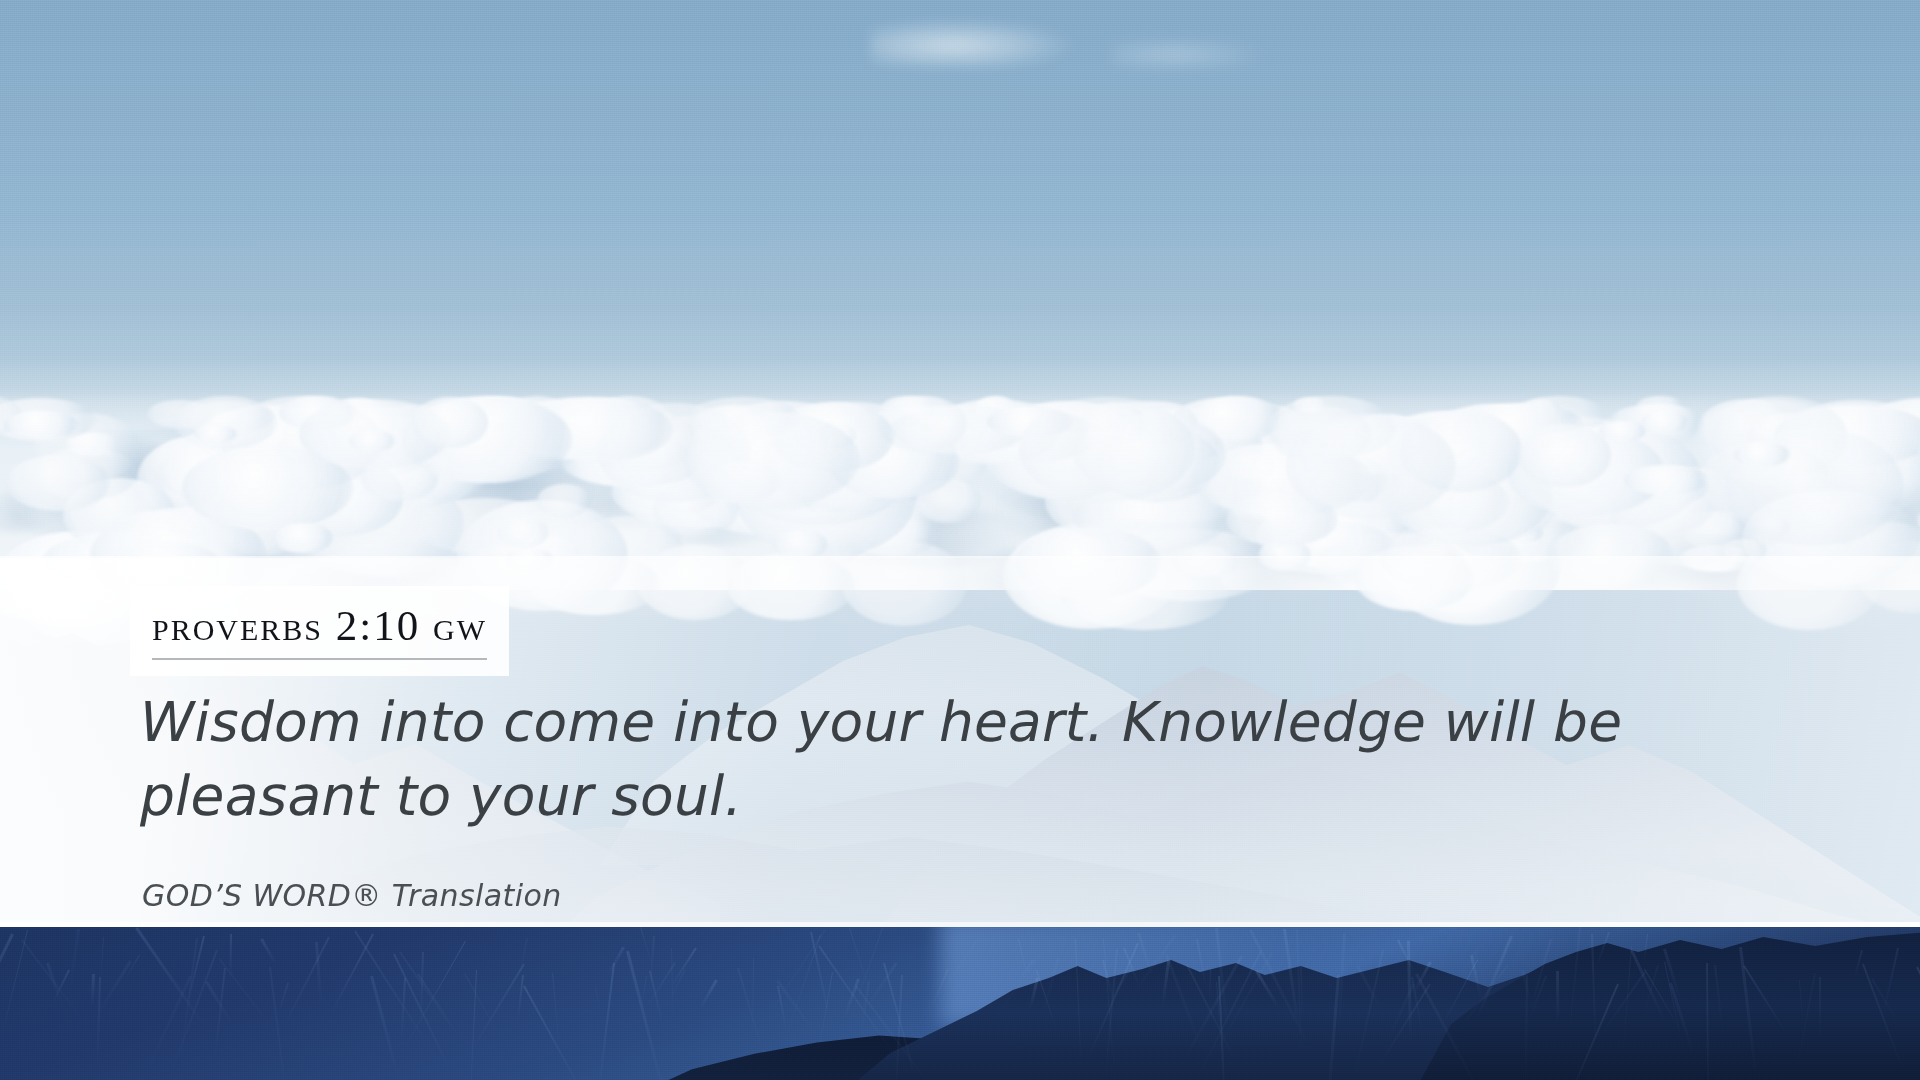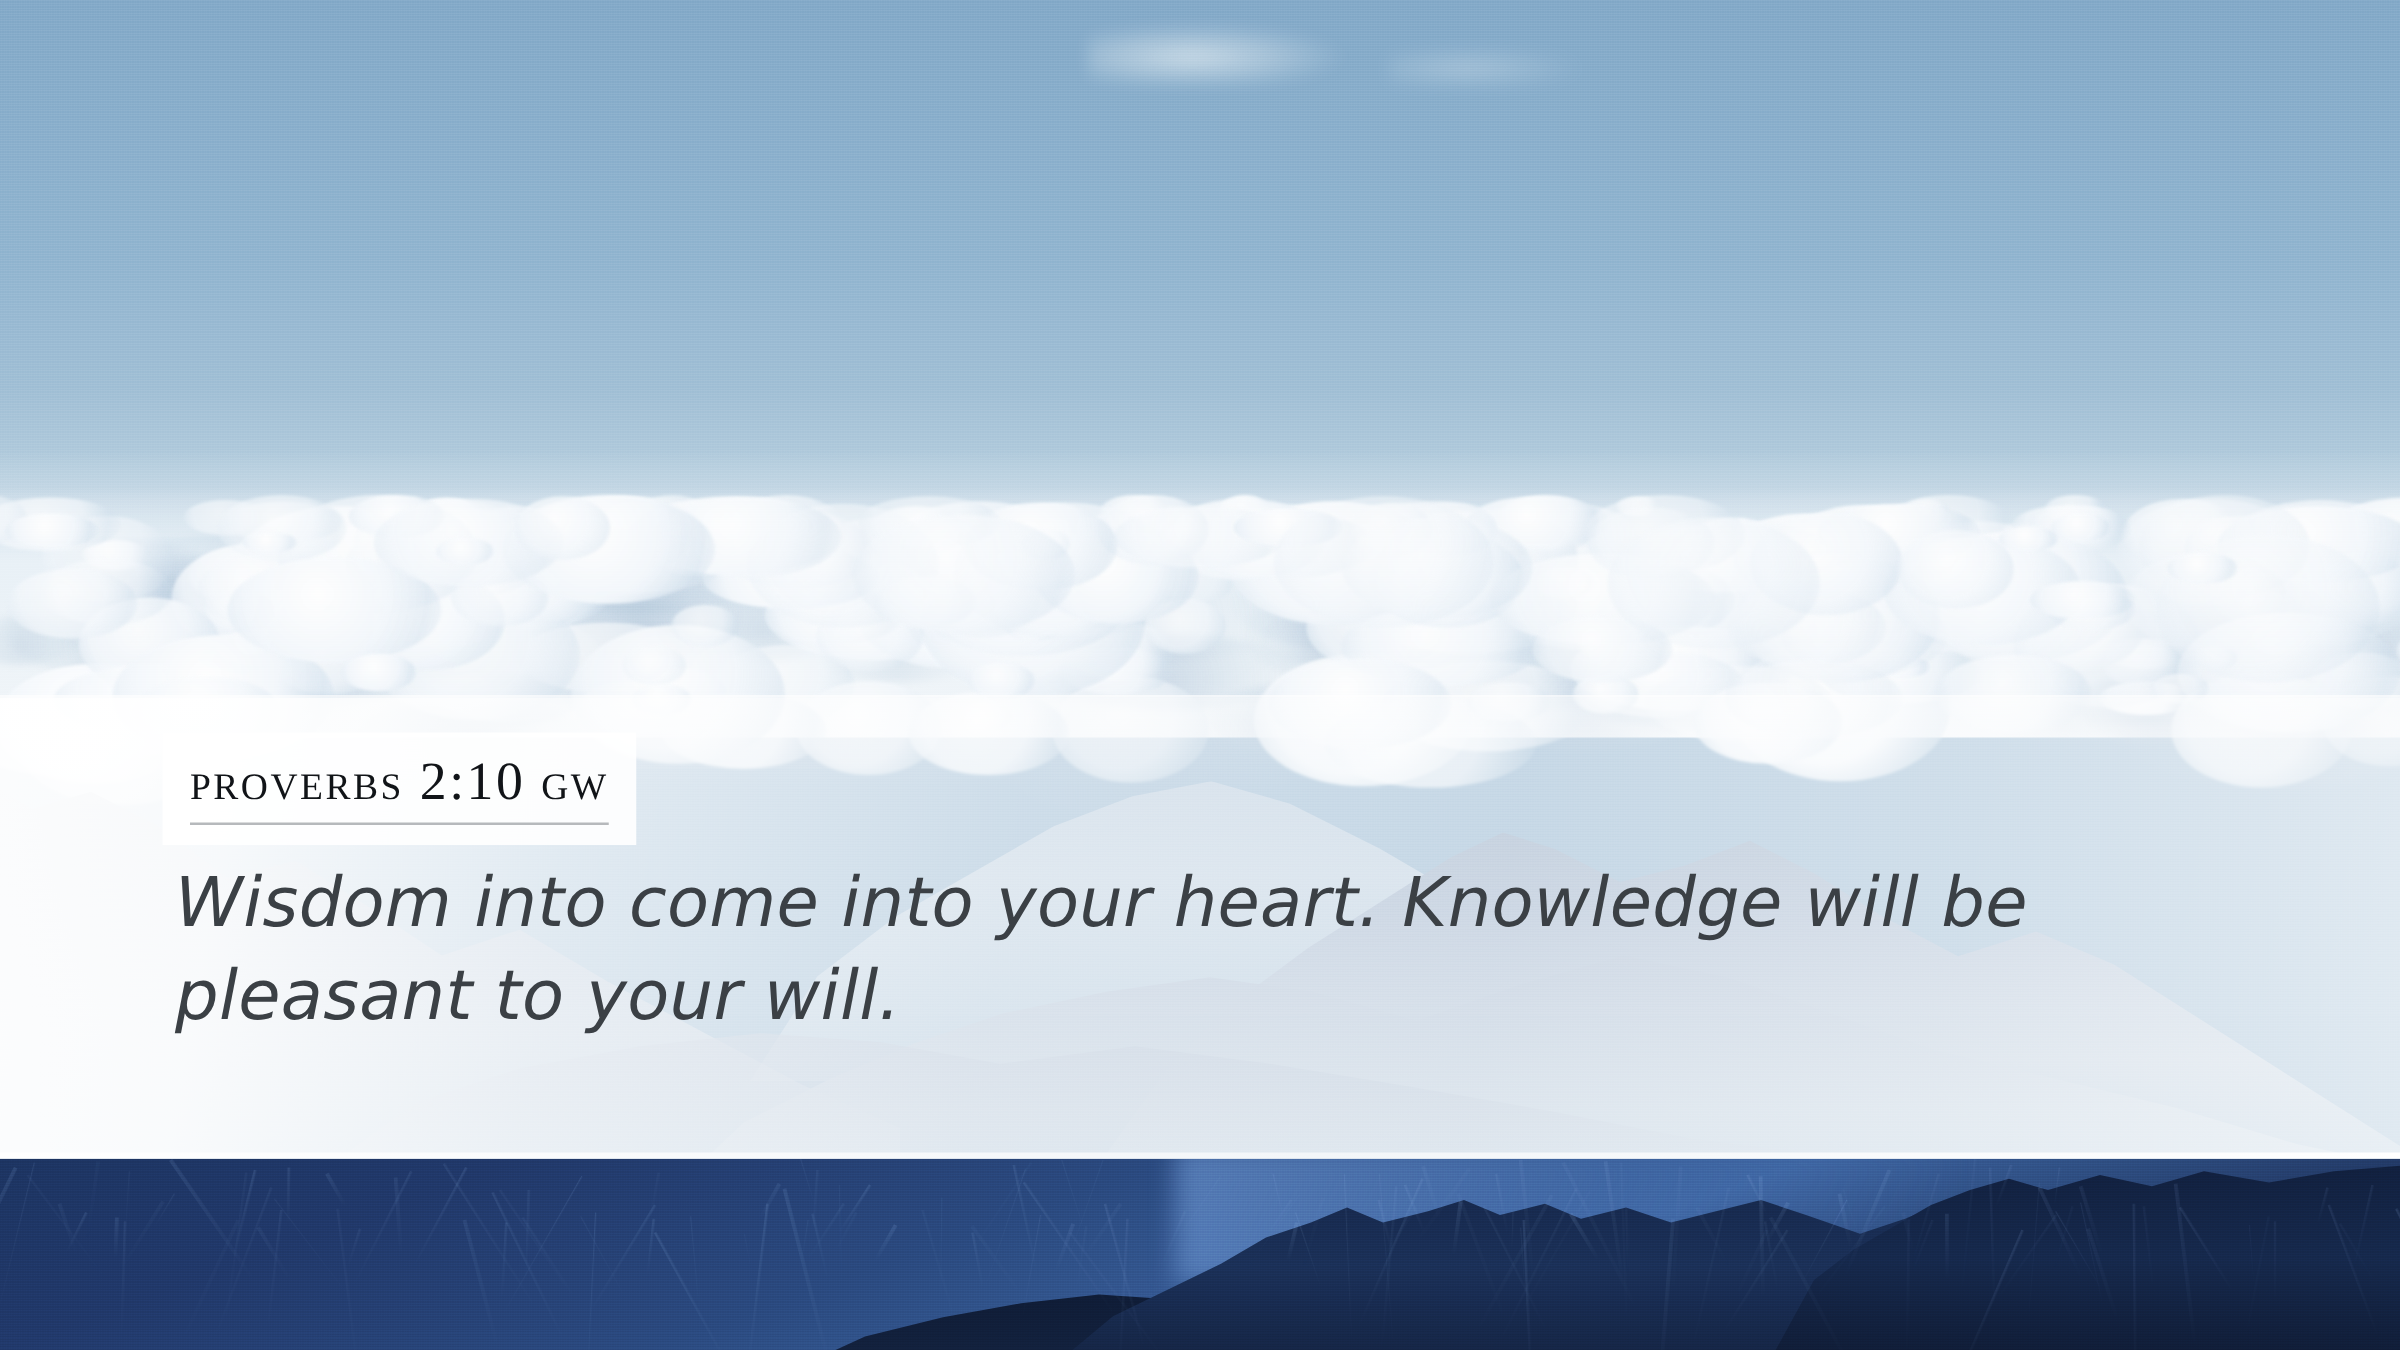--- a/index.html
+++ b/index.html
@@ -729,18 +729,19 @@
 
   <div class="content">
 
     <div class="ref-chip">
       <span class="ref-text">Proverbs 2:10 GW</span>
       <div class="ref-underline"></div>
     </div>
 
     <div class="verse">
       <span>Wisdom into come into your heart. Knowledge will be</span>
-      <span>pleasant to your will.</span>
+      <span>pleasant to your soul.</span>
     </div>
 
+    <div class="attribution">GOD’S WORD® Translation</div>
   </div>
 
 </div>
 
 </body></html>

